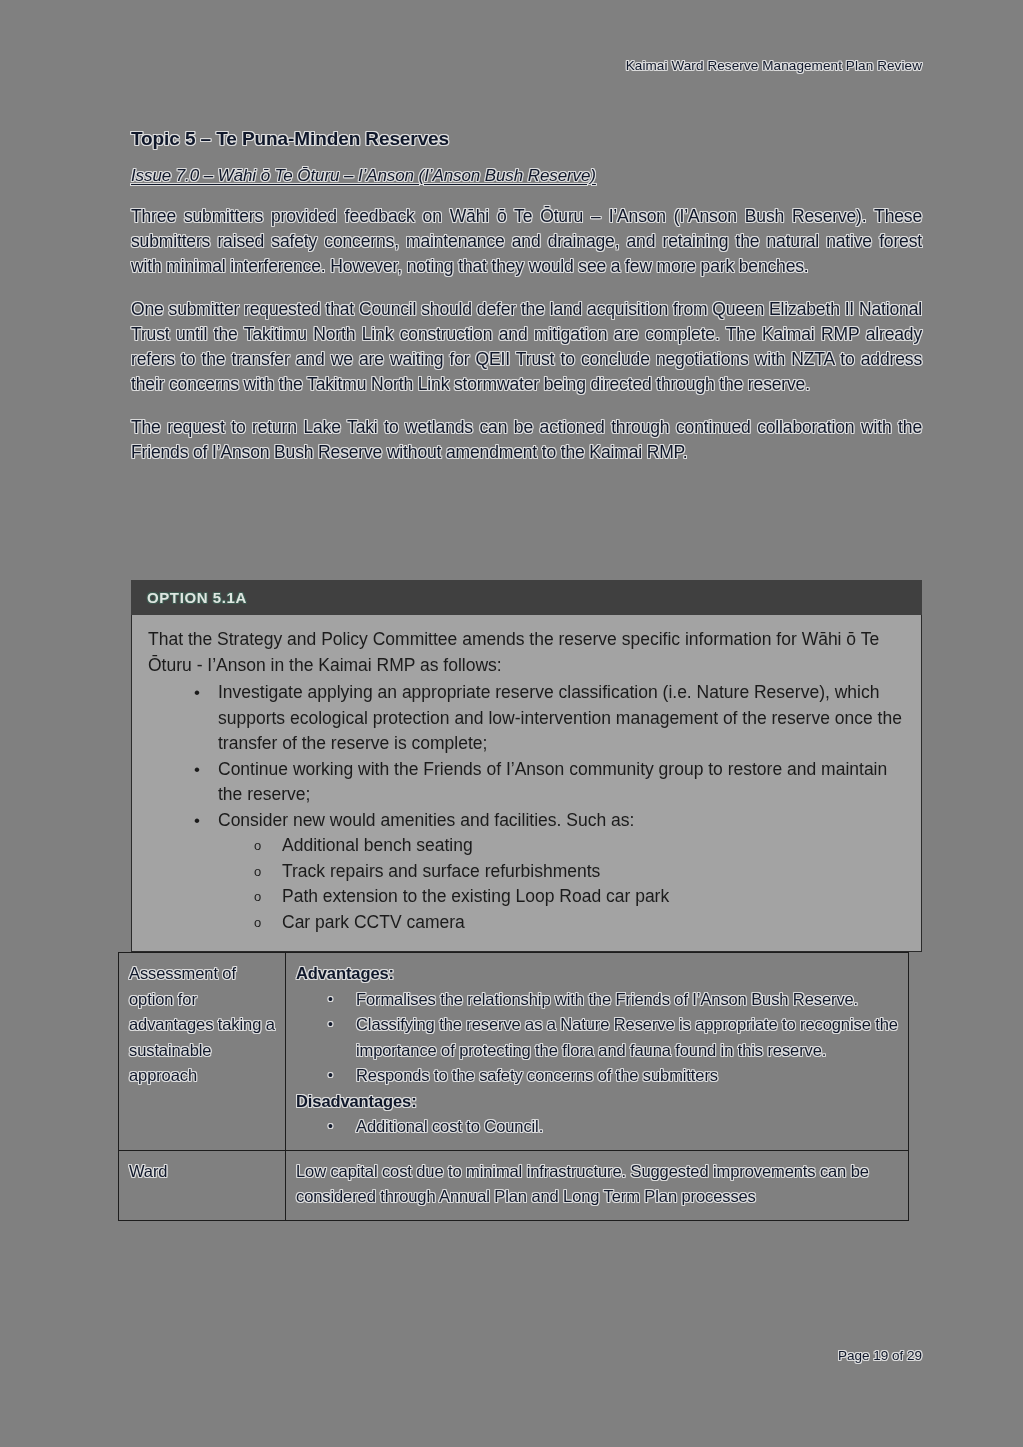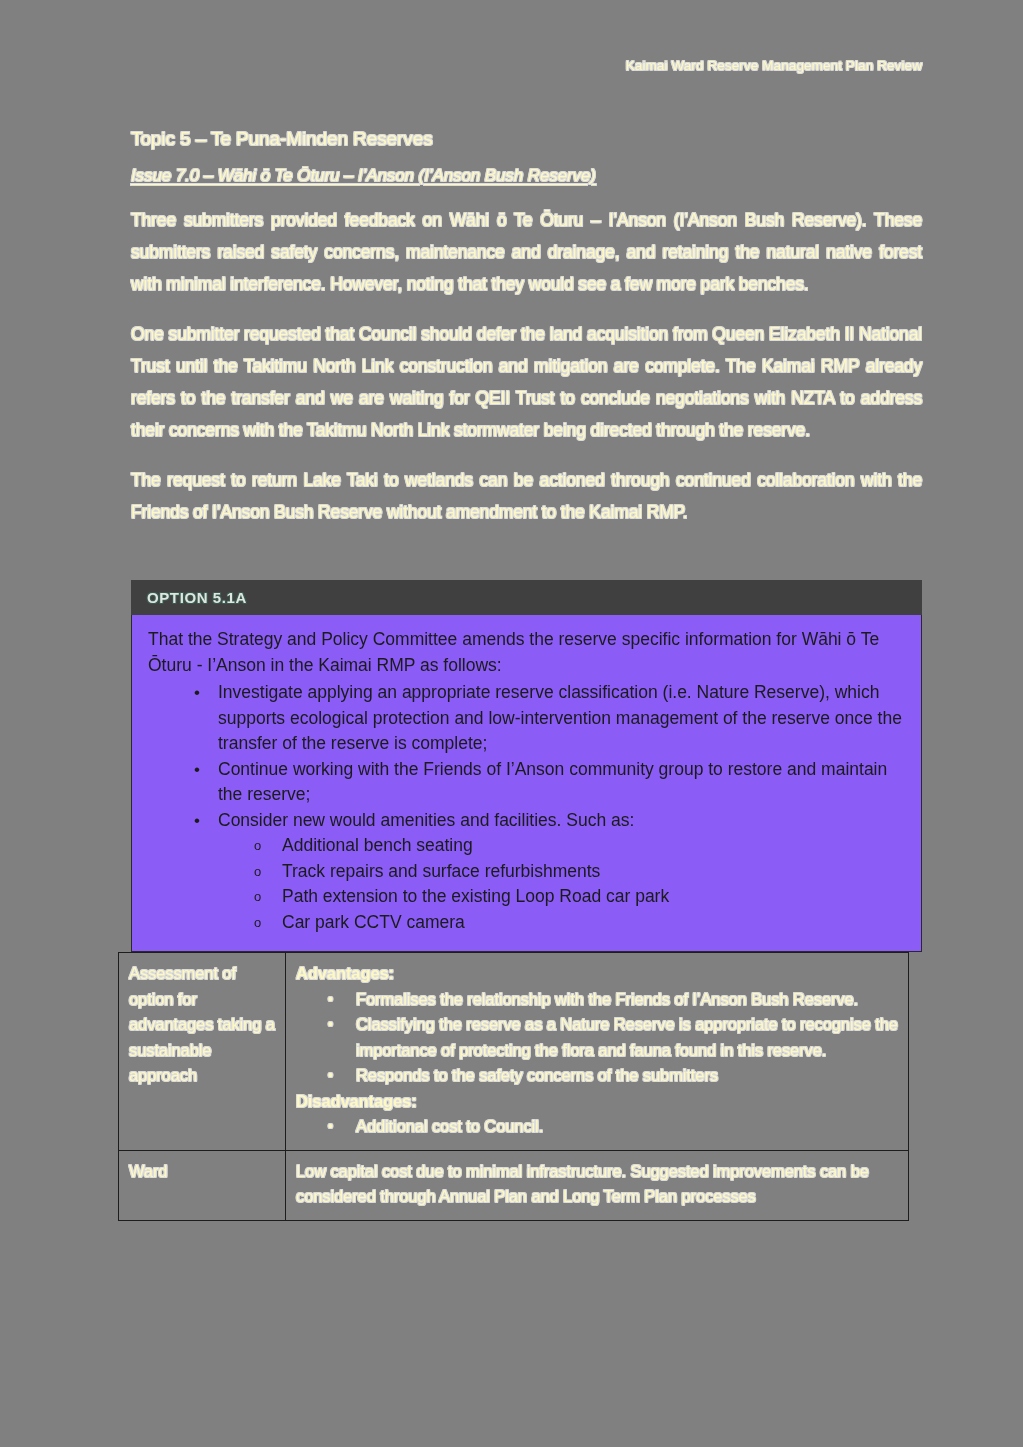--- a/index.html
+++ b/index.html
@@ -16,21 +16,21 @@
 
   
   .page {
     position: relative;
     width: 1023px;
     height: 1447px;
     background: #808080;
   }
 
   .halo {
-    color: #fef9c3;
+    color: #0f172a;
     text-shadow:
       -1px -1px 0 #dcdcdc,
        1px -1px 0 #dcdcdc,
       -1px  1px 0 #dcdcdc,
        1px  1px 0 #dcdcdc,
        0px -1px 0 #e4e4e4,
        0px  1px 0 #e4e4e4,
       -1px  0px 0 #e4e4e4,
        1px  0px 0 #e4e4e4;
   }
@@ -48,38 +48,38 @@
   .content {
     position: absolute;
     top: 128px;
     left: 131px;
     width: 791px;
   }
 
   h1.topic-title {
     margin: 0 0 16px 0;
     font-size: 19px;
-    font-weight: normal;
+    font-weight: bold;
     letter-spacing: -0.1px;
   }
 
   h2.issue-title {
     margin: 0 0 18px 0;
     font-size: 17px;
     font-weight: normal;
     font-style: italic;
     text-decoration: underline;
     text-underline-offset: 3px;
     letter-spacing: -0.1px;
   }
 
   p.body-par {
     margin: 0 0 18px 0;
     font-size: 17.5px;
-    line-height: 32px;
+    line-height: 25px;
     text-align: justify;
     letter-spacing: -0.15px;
   }
   p.body-par.last { margin-bottom: 0; }
 
   
   .option-box {
     position: absolute;
     top: 580px;
     left: 131px;
@@ -97,21 +97,21 @@
     letter-spacing: 0.6px;
     color: #dfe6e1;
     text-shadow:
       -1px -1px 0 #3d5a50,
        1px -1px 0 #3d5a50,
       -1px  1px 0 #3d5a50,
        1px  1px 0 #3d5a50;
   }
 
   .option-body {
-    background: #8b5cf6;
+    background: #a3a3a3;
     border: 1px solid #2a2a2a;
     border-top: none;
     padding: 12px 16px 16px 16px;
     box-sizing: border-box;
     color: #1b1b1b;
     font-size: 17.5px;
     line-height: 25.5px;
   }
 
   .option-body .intro {
@@ -307,14 +307,15 @@
       </tr>
       <tr>
         <td class="label-col halo">Ward</td>
         <td class="value-col halo">
           <p class="cost-text">Low capital cost due to minimal infrastructure. Suggested improvements can be considered through Annual Plan and Long Term Plan processes</p>
         </td>
       </tr>
     </tbody>
   </table>
 
+  <div class="page-footer halo">Page 19 of 29</div>
 
 </div>
 
 </body></html>

